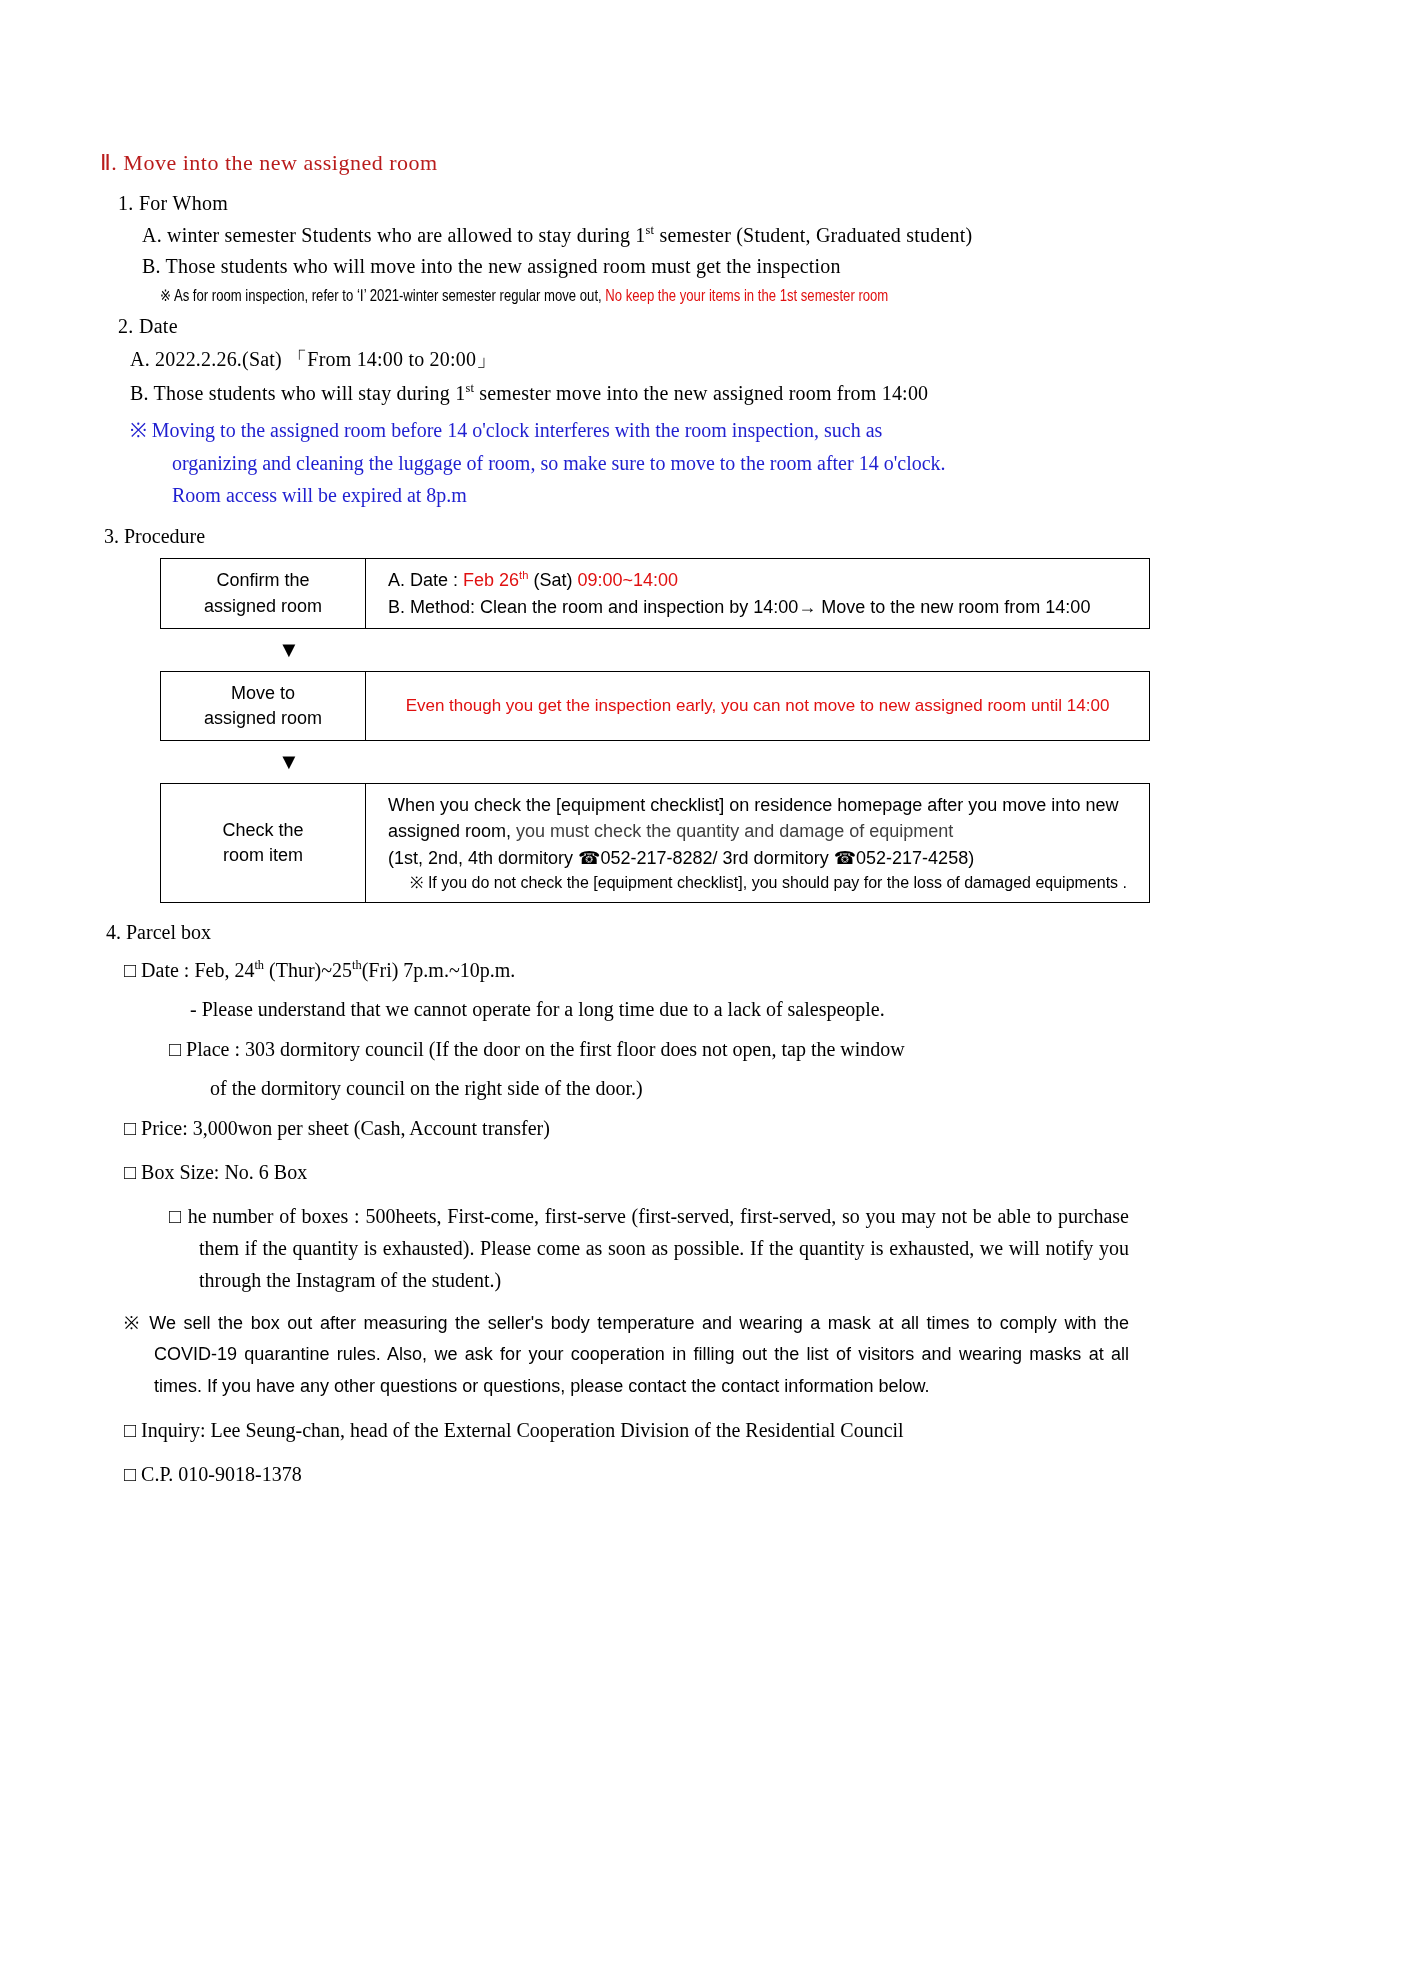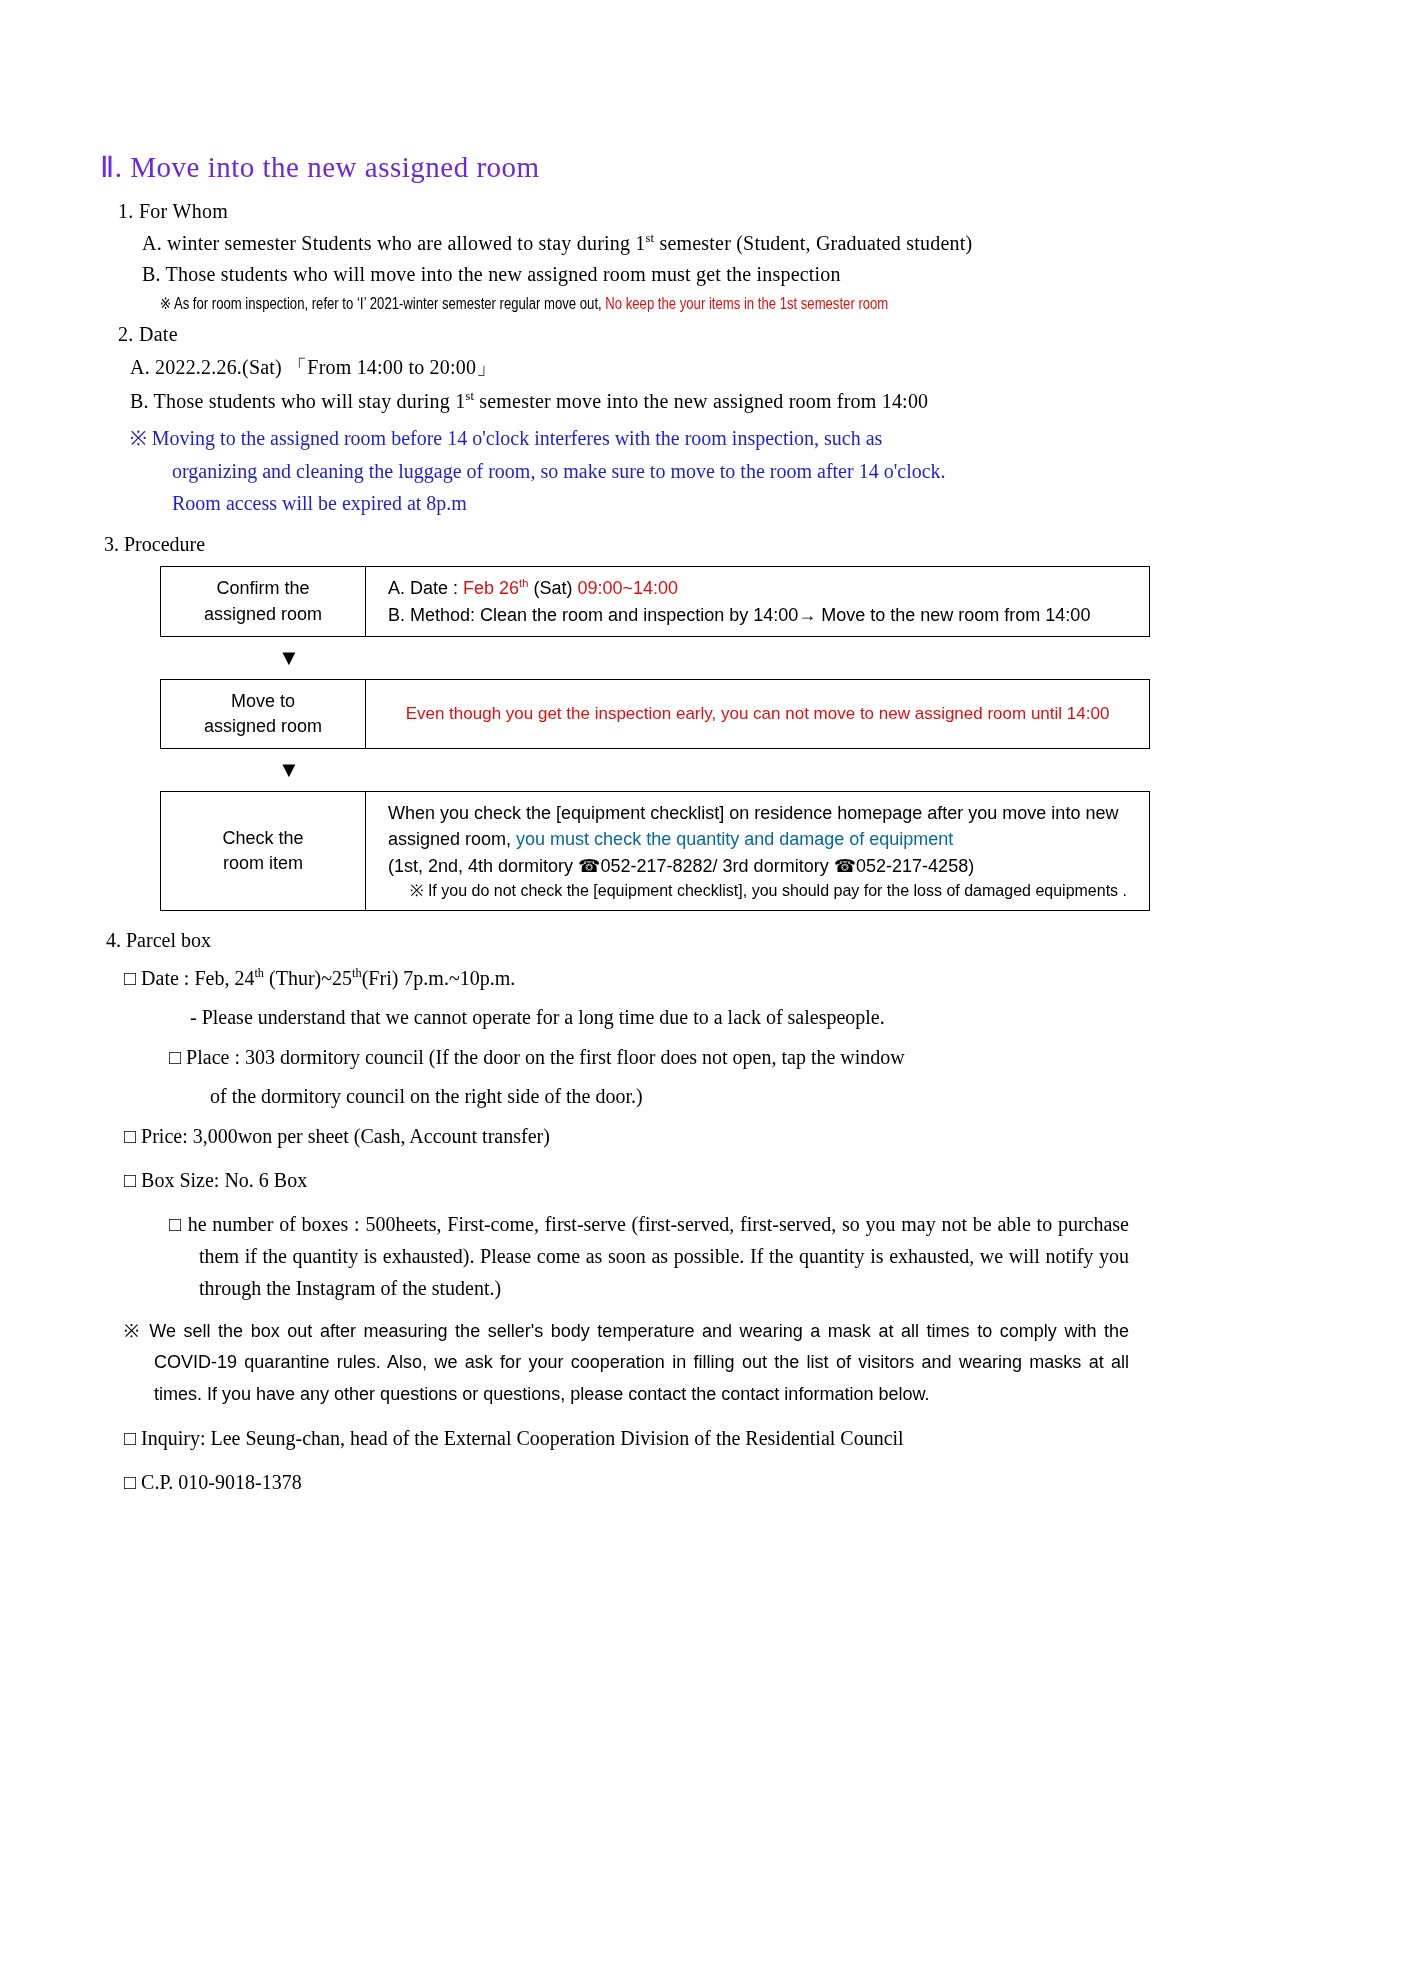--- a/index.html
+++ b/index.html
@@ -20,22 +20,22 @@
     padding: 0;
     box-sizing: border-box;
   }
   .content {
     position: absolute;
     left: 100px;
     top: 150px;
     width: 1160px;
   }
   h1.title {
-    font-size: 29px;
-    color: #6d28d9;
+    font-size: 22px;
+    color: #b91c1c;
     font-weight: normal;
     margin: 0 0 16px 0;
     letter-spacing: 0.5px;
     font-family: "Liberation Serif", serif;
   }
   .lvl1 {
     font-size: 20px;
     margin: 0 0 8px 18px;
     letter-spacing: 0.3px;
   }
@@ -51,21 +51,21 @@
   }
   .note-narrow {
     font-family: "Liberation Sans", sans-serif;
     font-size: 16px;
     margin: 0 0 10px 60px;
     transform: scaleX(0.82);
     transform-origin: left center;
     white-space: nowrap;
   }
   .red { color: #e01010; }
-  .blue { color: #0369a1; }
+  .blue { color: #404040; }
   .blue-note {
     font-size: 20px;
     color: #1f1fd0;
     margin: 10px 0 8px 30px;
     line-height: 1.62;
     text-align: justify;
     width: 1000px;
   }
   .blue-note .hang {
     display: block;

